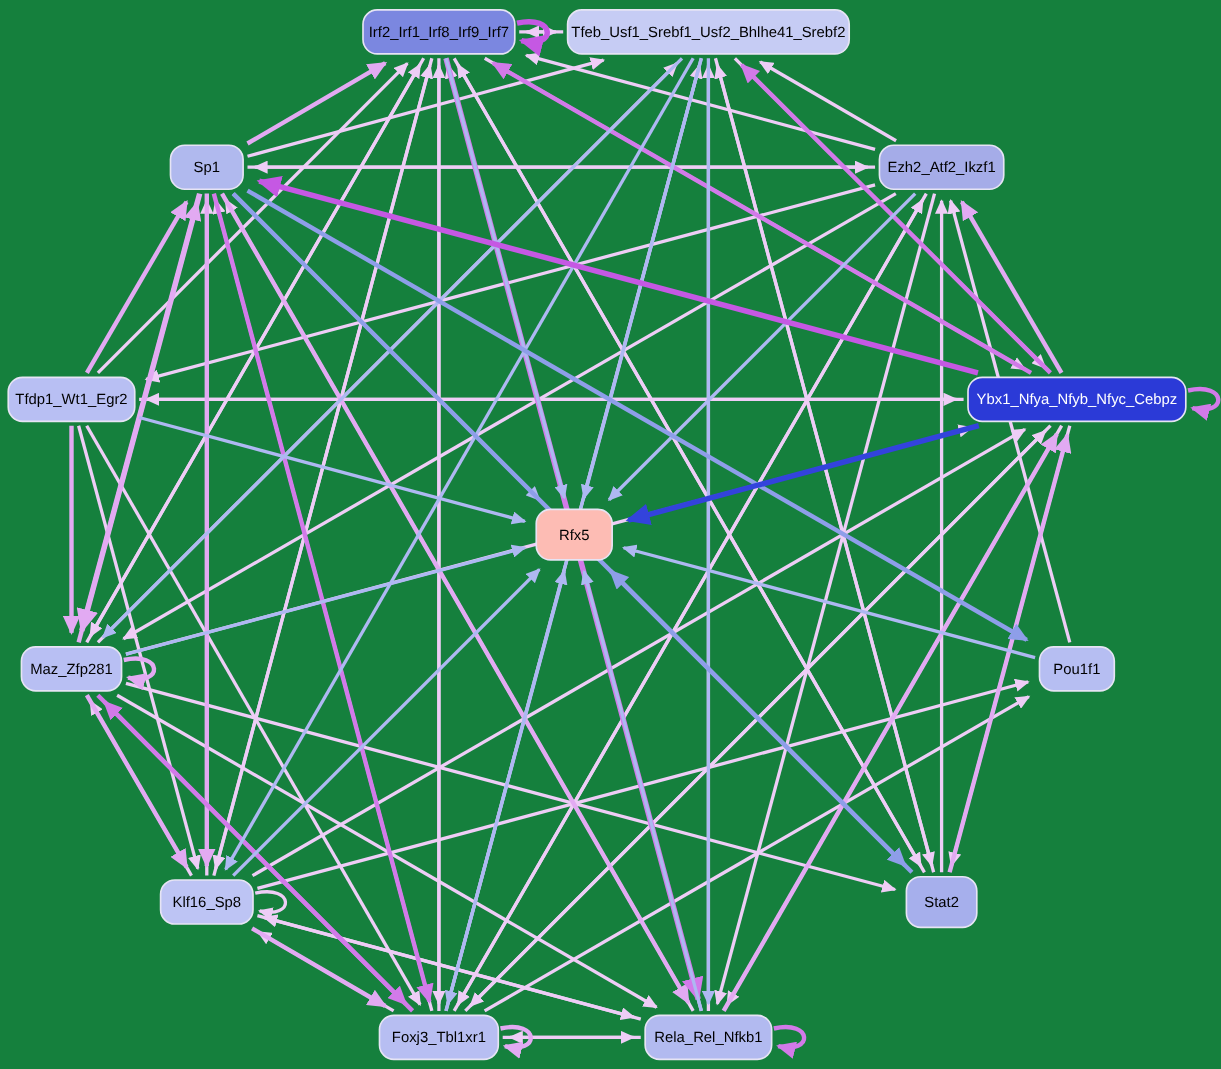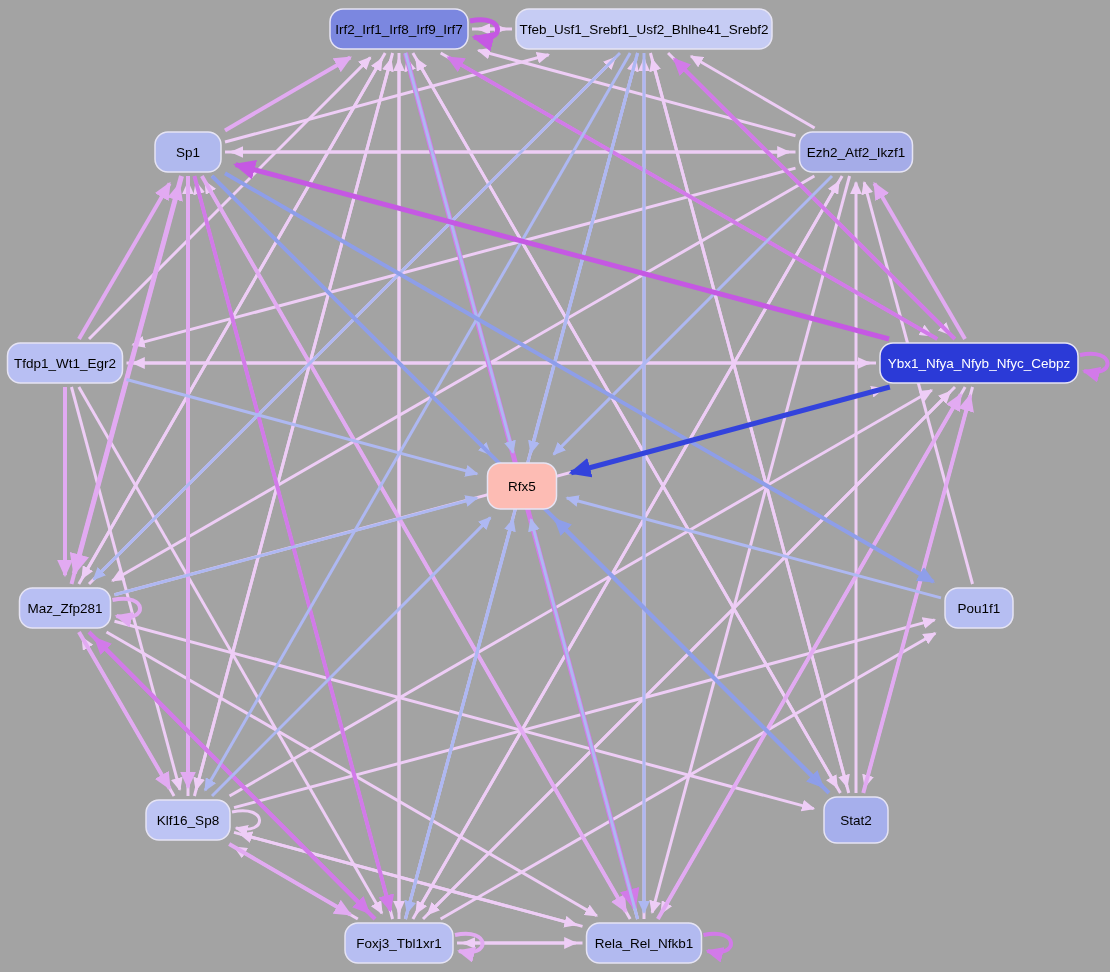--- a/index.html
+++ b/index.html
@@ -5,21 +5,21 @@
   html, body {
     margin: 0;
     padding: 0;
     background: #ffffff;
     font-family: "Liberation Sans", sans-serif;
   }
   #stage {
     position: relative;
     width: 1110px;
     height: 972px;
-    background: #a3a3a3;
+    background: #15803d;
     overflow: hidden;
   }
   #graph-svg {
     display: block;
     width: 1110px;
     height: 972px;
   }
   .node-rect {
     stroke: #e6e4f4;
     stroke-width: 1.5;

